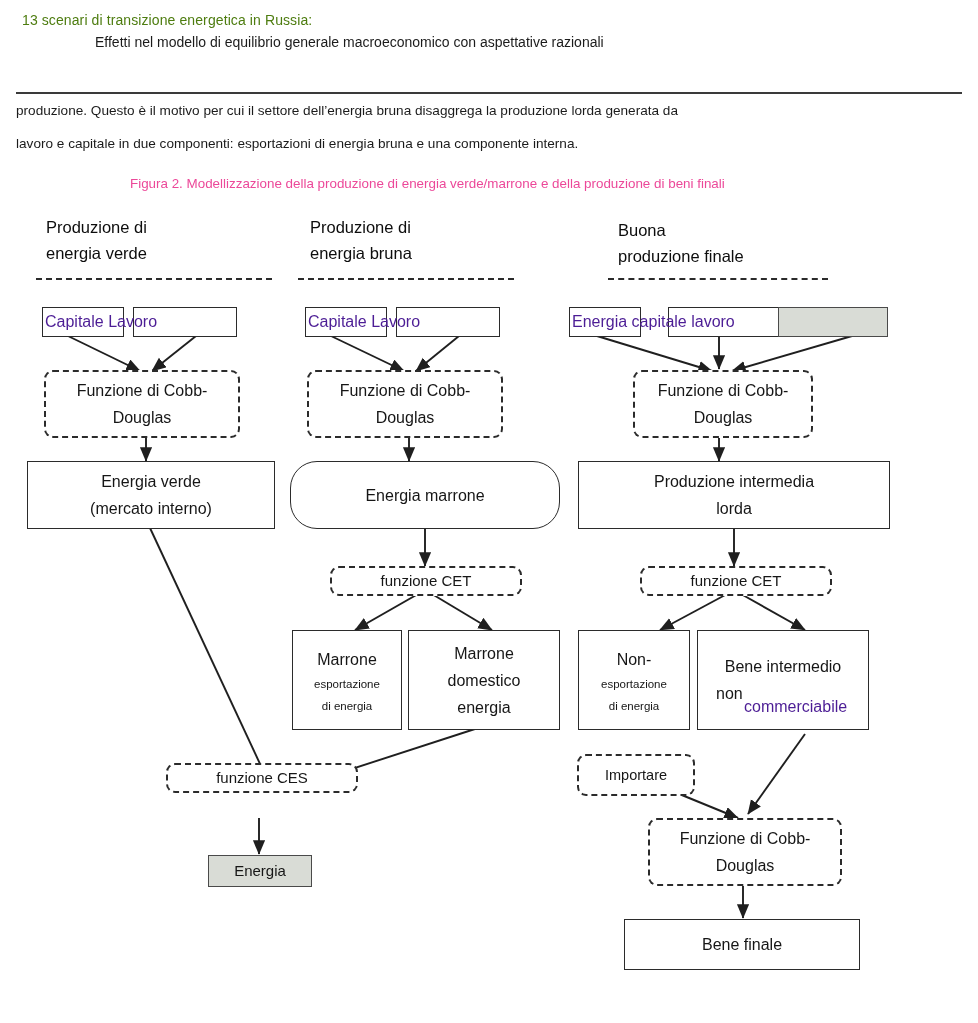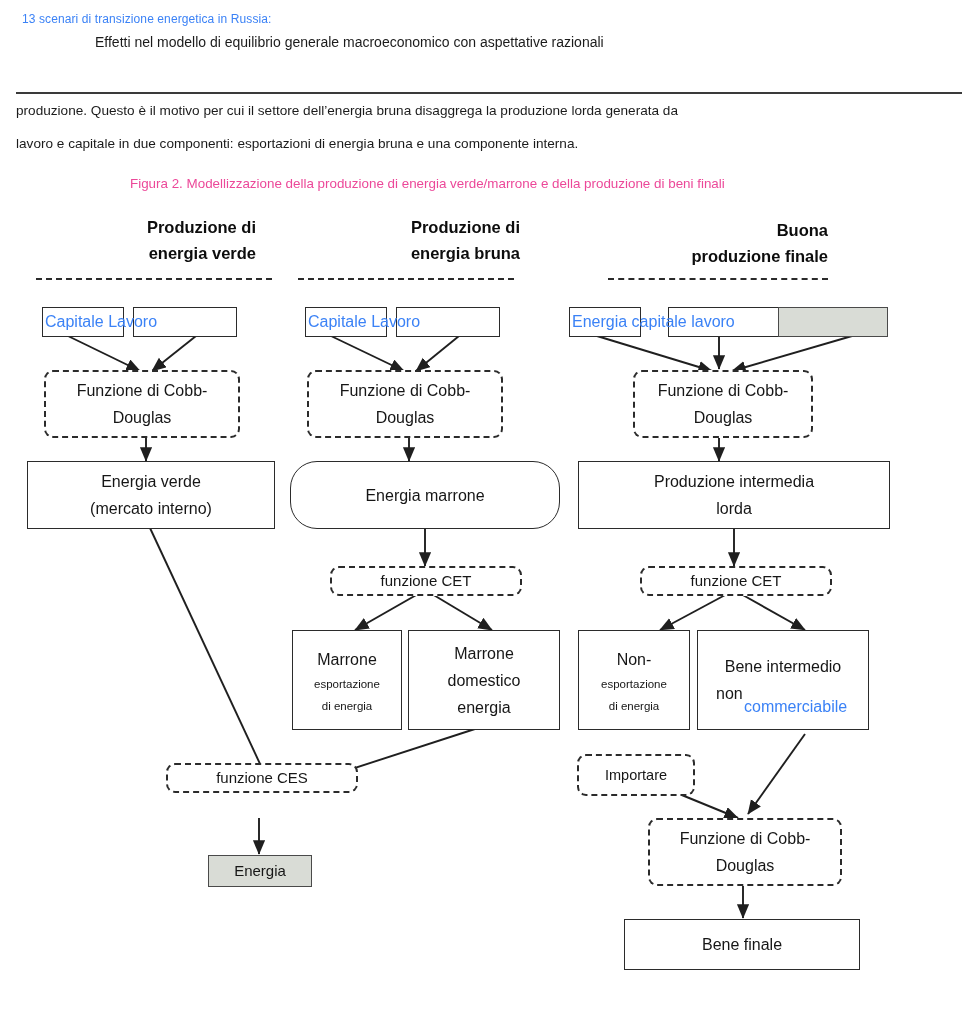--- a/index.html
+++ b/index.html
@@ -2,51 +2,51 @@
 <html><head>
 <meta charset="utf-8">
 <style>
   html,body{margin:0;padding:0;background:#fff;}
   body{width:978px;height:1023px;position:relative;
        font-family:"Liberation Sans","DejaVu Sans",sans-serif;color:#161616;}
   .page{position:relative;width:978px;height:1023px;overflow:hidden;}
 
   
   .hdr{position:absolute;left:0;top:0;width:978px;}
-  .hdr-l1{position:absolute;left:22px;top:12px;font-size:12px;letter-spacing:.1px;
-          color:#3b82f6;white-space:nowrap;}
+  .hdr-l1{position:absolute;left:22px;top:12px;font-size:14px;letter-spacing:.1px;
+          color:#4d7c0f;white-space:nowrap;}
   .hdr-l2{position:absolute;left:95px;top:34px;font-size:14px;color:#1b1b1b;white-space:nowrap;}
   .rule{position:absolute;left:16px;top:92px;width:946px;height:0;
         border-top:2.2px solid #3a3a3a;}
 
   .para{position:absolute;font-size:13.6px;color:#1b1b1b;white-space:nowrap;}
   .p1{left:16px;top:103px;}
   .p2{left:16px;top:136px;}
   .figcap{position:absolute;left:130px;top:176px;font-size:13.4px;color:#ec4899;white-space:nowrap;}
 
   
   .diagram{position:absolute;left:0;top:206px;width:978px;height:817px;}
   .svg-layer{position:absolute;left:0;top:0;}
 
-  .colhead{position:absolute;text-align:right;font-weight:bold;font-size:16.5px;
+  .colhead{position:absolute;text-align:left;font-weight:normal;font-size:16.5px;
            line-height:26px;color:#0d0d0d;}
 
   .node{position:absolute;box-sizing:border-box;display:flex;flex-direction:column;
         align-items:center;justify-content:center;text-align:center;color:#161616;}
   .solid{border:1.6px solid #2b2b2b;background:#fff;}
   .dashed{border:2px dashed #2b2b2b;border-radius:9px;background:#fff;}
   .gray{border:1.8px solid #4a4a4a;background:#d9dcd6;}
   .grayplain{border:1.6px solid #4a4a4a;background:#d9dcd6;}
 
   .t16{font-size:16px;line-height:27px;text-align:center;}
   .t15{font-size:15px;line-height:26px;}
   .t14{font-size:14.5px;line-height:25px;}
   .small{font-size:11.5px;line-height:22px;}
 
-  .lbl-free{position:absolute;font-size:16px;color:#3b82f6;white-space:nowrap;}
+  .lbl-free{position:absolute;font-size:16px;color:#4c1d95;white-space:nowrap;}
 </style>
 </head>
 <body>
 
 <div class="page">
 
   <div class="hdr">
     <div class="hdr-l1">13 scenari di transizione energetica in Russia:</div>
     <div class="hdr-l2">Effetti nel modello di equilibrio generale macroeconomico con aspettative razionali</div>
   </div>

